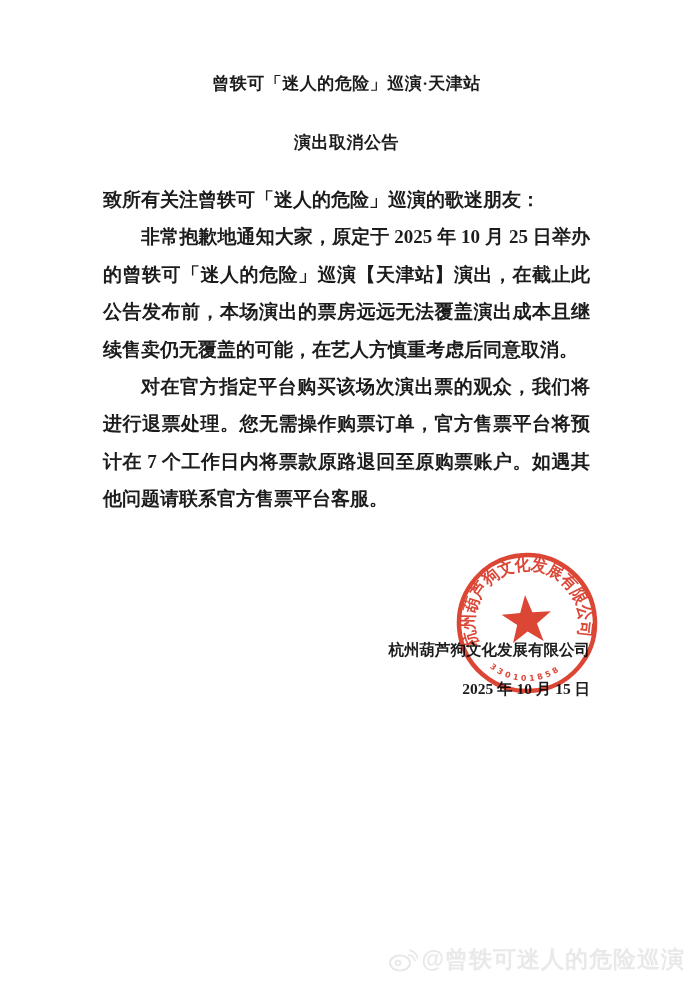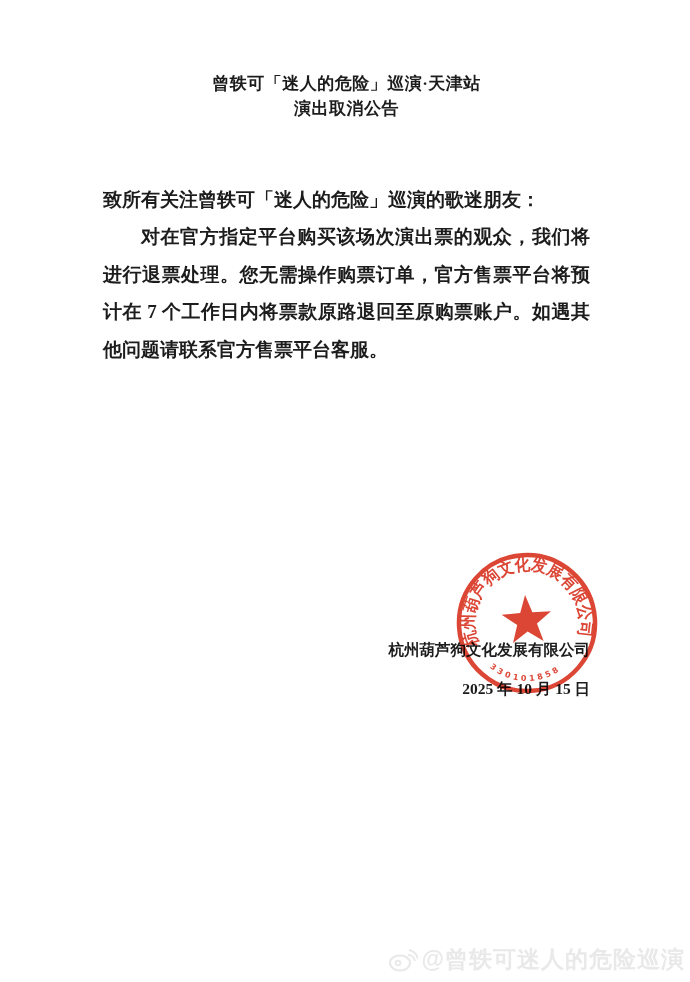--- a/index.html
+++ b/index.html
@@ -22,21 +22,21 @@
     position: absolute;
     left: 103px;
     width: 487px;
     text-align: center;
     font-size: 17px;
     font-weight: 700;
     letter-spacing: 0.5px;
     margin: 0;
   }
   #title1 { top: 72px; }
-  #title2 { top: 97px; }
+  #title2 { top: 131px; }
   .body-text {
     position: absolute;
     left: 103px;
     top: 181px;
     width: 487px;
     font-size: 19px;
     font-weight: 600;
     line-height: 37.4px;
     text-align: justify;
     text-justify: inter-ideograph;
@@ -92,20 +92,21 @@
 </head>
 <body>
 
 <div class="page">
 
   <h1 id="title1" class="doc-title">曾轶可「迷人的危险」巡演·天津站</h1>
   <h1 id="title2" class="doc-title">演出取消公告</h1>
 
   <div class="body-text">
     <p class="no-indent">致所有关注曾轶可「迷人的危险」巡演的歌迷朋友：</p>
+    <p>非常抱歉地通知大家，原定于 2025 年 10 月 25 日举办的曾轶可「迷人的危险」巡演【天津站】演出，在截止此公告发布前，本场演出的票房远远无法覆盖演出成本且继续售卖仍无覆盖的可能，在艺人方慎重考虑后同意取消。</p>
     <p>对在官方指定平台购买该场次演出票的观众，我们将进行退票处理。您无需操作购票订单，官方售票平台将预计在 7 个工作日内将票款原路退回至原购票账户。如遇其他问题请联系官方售票平台客服。</p>
   </div>
 
   <div class="sig-block">
     <div>杭州葫芦狗文化发展有限公司</div>
     <div>2025 年 10 月 15 日</div>
   </div>
 
   <svg class="seal" viewBox="0 0 150 150" xmlns="http://www.w3.org/2000/svg" aria-hidden="true">
     <defs>

